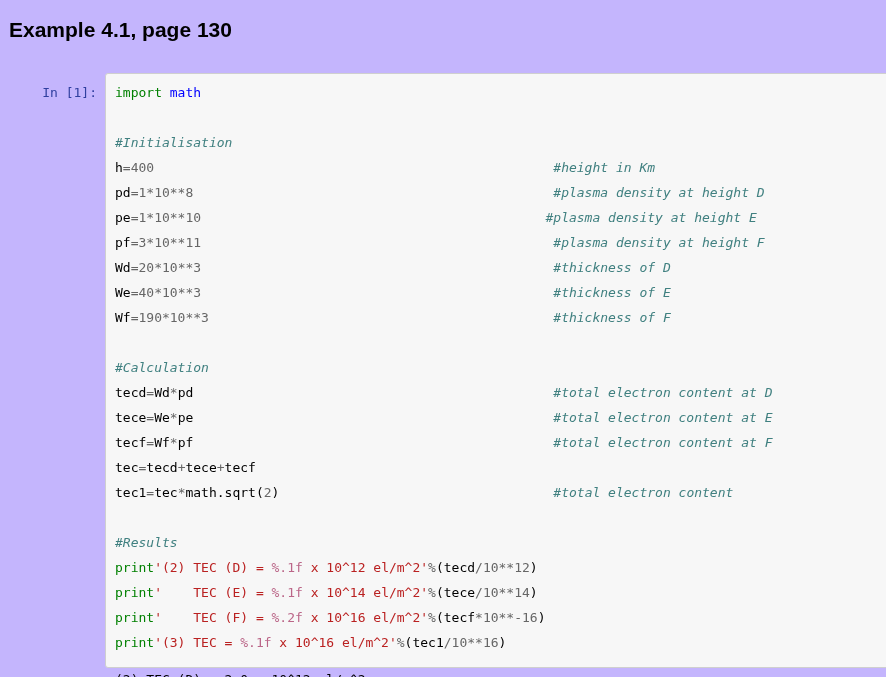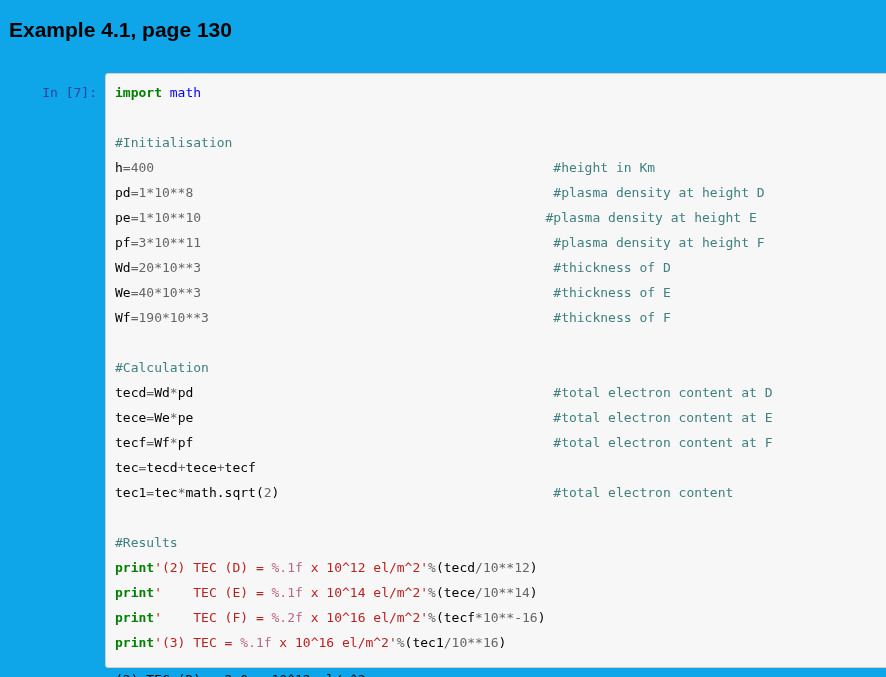--- a/index.html
+++ b/index.html
@@ -1,21 +1,21 @@
 <!DOCTYPE html>
 <html><head>
 <meta charset="utf-8">
 <style>
   html, body { margin: 0; padding: 0; background: #ffffff; }
   #screen {
     position: relative;
     width: 886px;
     height: 677px;
     overflow: hidden;
-    background: #0ea5e9;
+    background: #c4b5fd;
     font-family: "Liberation Sans", sans-serif;
   }
   .page-title {
     position: absolute;
     left: 9px;
     top: 1px;
     font-size: 21px;
     font-weight: bold;
     color: #000000;
     letter-spacing: 0px;
@@ -44,23 +44,23 @@
     padding: 6px 0 12px 9px;
   }
   .code {
     font-family: "DejaVu Sans Mono", "Liberation Mono", monospace;
     font-size: 13px;
     line-height: 25px;
     white-space: pre;
     color: #000000;
   }
   .code-line { min-height: 25px; }
-  .tok-kw { color: #008000; font-weight: bold; margin-top: 14px; }   
+  .tok-kw { color: #008000; font-weight: normal; margin-top: 14px; }   
   .tok-nn { color: #0000FF; font-weight: normal; }   
-  .tok-c  { color: #408080; }  
+  .tok-c  { color: #408080; font-style: italic; }  
   .tok-o  { color: #666666; }                      
   .tok-m  { color: #666666; }                      
   .tok-s  { color: #BA2121; }                      
   .tok-si { color: #BB6688; font-weight: normal; }   
   .tok-t  { color: #000000; }                      
   .output-clip {
     position: absolute;
     left: 115px;
     top: 672px;
     height: 5px;
@@ -72,21 +72,21 @@
     white-space: pre;
   }
 </style>
 </head>
 <body>
 
 <div id="screen">
 
   <h2 class="page-title">Example 4.1, page 130</h2>
 
-  <div class="input-prompt">In [7]:</div>
+  <div class="input-prompt">In [1]:</div>
 
   <div class="input-area">
     <div class="code" id="code-lines"><div class="code-line"><span class="tok-kw">import</span><span class="tok-t"> </span><span class="tok-nn">math</span></div><div class="code-line">&nbsp;</div><div class="code-line"><span class="tok-c">#Initialisation</span></div><div class="code-line"><span class="tok-t">h</span><span class="tok-o">=</span><span class="tok-m">400</span><span class="tok-t">                                                   </span><span class="tok-c">#height in Km</span></div><div class="code-line"><span class="tok-t">pd</span><span class="tok-o">=</span><span class="tok-m">1</span><span class="tok-o">*</span><span class="tok-m">10</span><span class="tok-o">**</span><span class="tok-m">8</span><span class="tok-t">                                              </span><span class="tok-c">#plasma density at height D</span></div><div class="code-line"><span class="tok-t">pe</span><span class="tok-o">=</span><span class="tok-m">1</span><span class="tok-o">*</span><span class="tok-m">10</span><span class="tok-o">**</span><span class="tok-m">10</span><span class="tok-t">                                            </span><span class="tok-c">#plasma density at height E</span></div><div class="code-line"><span class="tok-t">pf</span><span class="tok-o">=</span><span class="tok-m">3</span><span class="tok-o">*</span><span class="tok-m">10</span><span class="tok-o">**</span><span class="tok-m">11</span><span class="tok-t">                                             </span><span class="tok-c">#plasma density at height F</span></div><div class="code-line"><span class="tok-t">Wd</span><span class="tok-o">=</span><span class="tok-m">20</span><span class="tok-o">*</span><span class="tok-m">10</span><span class="tok-o">**</span><span class="tok-m">3</span><span class="tok-t">                                             </span><span class="tok-c">#thickness of D</span></div><div class="code-line"><span class="tok-t">We</span><span class="tok-o">=</span><span class="tok-m">40</span><span class="tok-o">*</span><span class="tok-m">10</span><span class="tok-o">**</span><span class="tok-m">3</span><span class="tok-t">                                             </span><span class="tok-c">#thickness of E</span></div><div class="code-line"><span class="tok-t">Wf</span><span class="tok-o">=</span><span class="tok-m">190</span><span class="tok-o">*</span><span class="tok-m">10</span><span class="tok-o">**</span><span class="tok-m">3</span><span class="tok-t">                                            </span><span class="tok-c">#thickness of F</span></div><div class="code-line">&nbsp;</div><div class="code-line"><span class="tok-c">#Calculation</span></div><div class="code-line"><span class="tok-t">tecd</span><span class="tok-o">=</span><span class="tok-t">Wd</span><span class="tok-o">*</span><span class="tok-t">pd</span><span class="tok-t">                                              </span><span class="tok-c">#total electron content at D</span></div><div class="code-line"><span class="tok-t">tece</span><span class="tok-o">=</span><span class="tok-t">We</span><span class="tok-o">*</span><span class="tok-t">pe</span><span class="tok-t">                                              </span><span class="tok-c">#total electron content at E</span></div><div class="code-line"><span class="tok-t">tecf</span><span class="tok-o">=</span><span class="tok-t">Wf</span><span class="tok-o">*</span><span class="tok-t">pf</span><span class="tok-t">                                              </span><span class="tok-c">#total electron content at F</span></div><div class="code-line"><span class="tok-t">tec</span><span class="tok-o">=</span><span class="tok-t">tecd</span><span class="tok-o">+</span><span class="tok-t">tece</span><span class="tok-o">+</span><span class="tok-t">tecf</span></div><div class="code-line"><span class="tok-t">tec1</span><span class="tok-o">=</span><span class="tok-t">tec</span><span class="tok-o">*</span><span class="tok-t">math.sqrt(</span><span class="tok-m">2</span><span class="tok-t">)</span><span class="tok-t">                                   </span><span class="tok-c">#total electron content</span></div><div class="code-line">&nbsp;</div><div class="code-line"><span class="tok-c">#Results</span></div><div class="code-line"><span class="tok-kw">print</span><span class="tok-s">'(2) TEC (D) = </span><span class="tok-si">%.1f</span><span class="tok-s"> x 10^12 el/m^2'</span><span class="tok-o">%</span><span class="tok-t">(tecd</span><span class="tok-o">/</span><span class="tok-m">10</span><span class="tok-o">**</span><span class="tok-m">12</span><span class="tok-t">)</span></div><div class="code-line"><span class="tok-kw">print</span><span class="tok-s">'    TEC (E) = </span><span class="tok-si">%.1f</span><span class="tok-s"> x 10^14 el/m^2'</span><span class="tok-o">%</span><span class="tok-t">(tece</span><span class="tok-o">/</span><span class="tok-m">10</span><span class="tok-o">**</span><span class="tok-m">14</span><span class="tok-t">)</span></div><div class="code-line"><span class="tok-kw">print</span><span class="tok-s">'    TEC (F) = </span><span class="tok-si">%.2f</span><span class="tok-s"> x 10^16 el/m^2'</span><span class="tok-o">%</span><span class="tok-t">(tecf</span><span class="tok-o">*</span><span class="tok-m">10</span><span class="tok-o">**-</span><span class="tok-m">16</span><span class="tok-t">)</span></div><div class="code-line"><span class="tok-kw">print</span><span class="tok-s">'(3) TEC = </span><span class="tok-si">%.1f</span><span class="tok-s"> x 10^16 el/m^2'</span><span class="tok-o">%</span><span class="tok-t">(tec1</span><span class="tok-o">/</span><span class="tok-m">10</span><span class="tok-o">**</span><span class="tok-m">16</span><span class="tok-t">)</span></div></div>
   </div>
 
   <div class="output-clip">(2) TEC (D) = 2.0 x 10^12 el/m^2</div>
 
 </div>
 
 </body></html>

